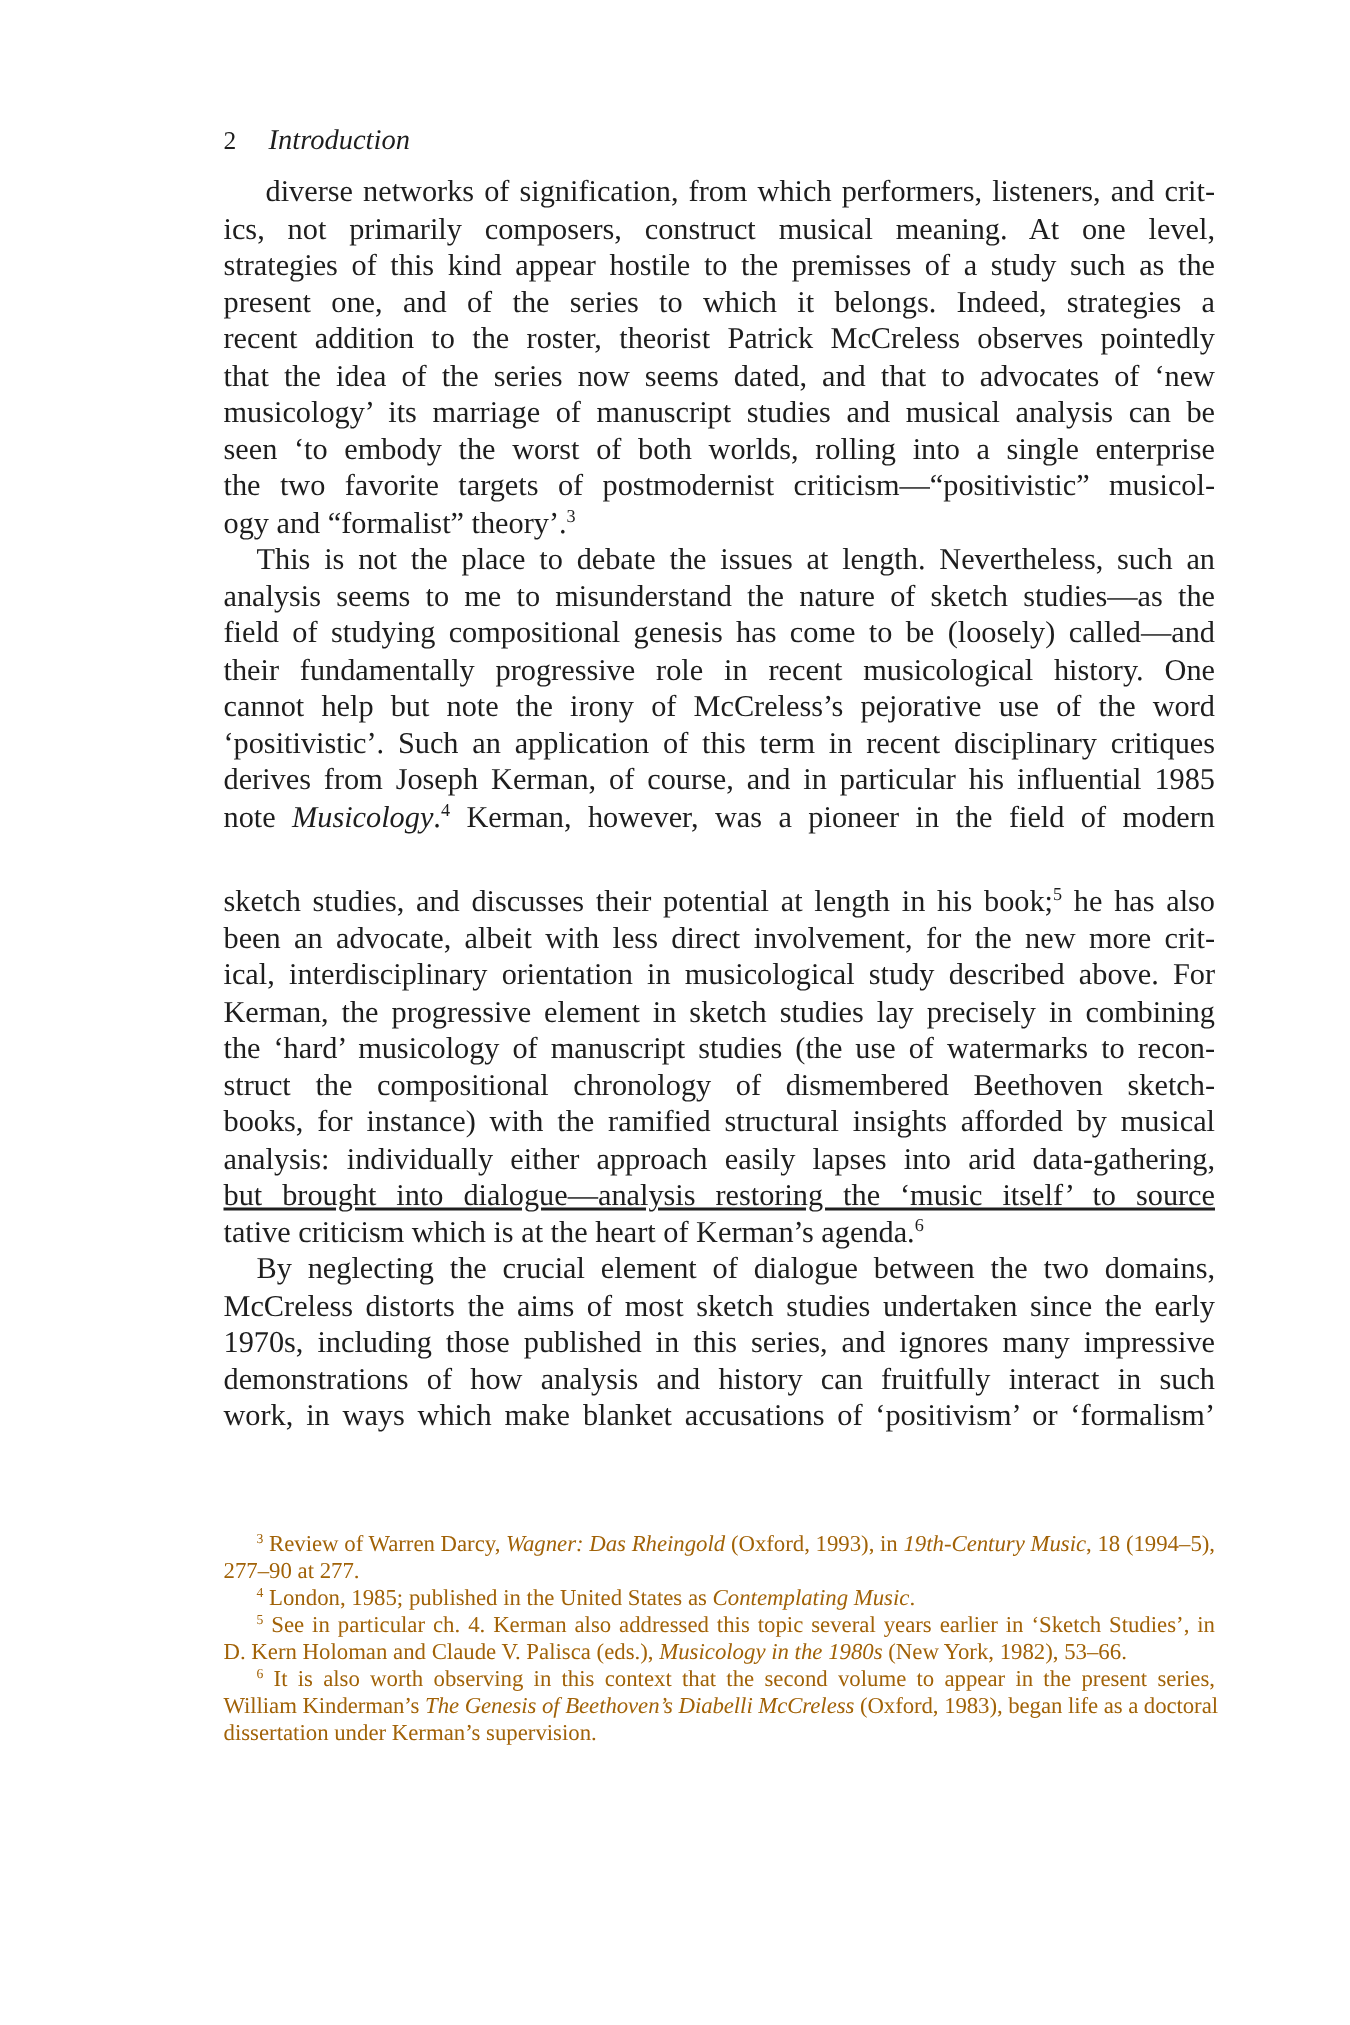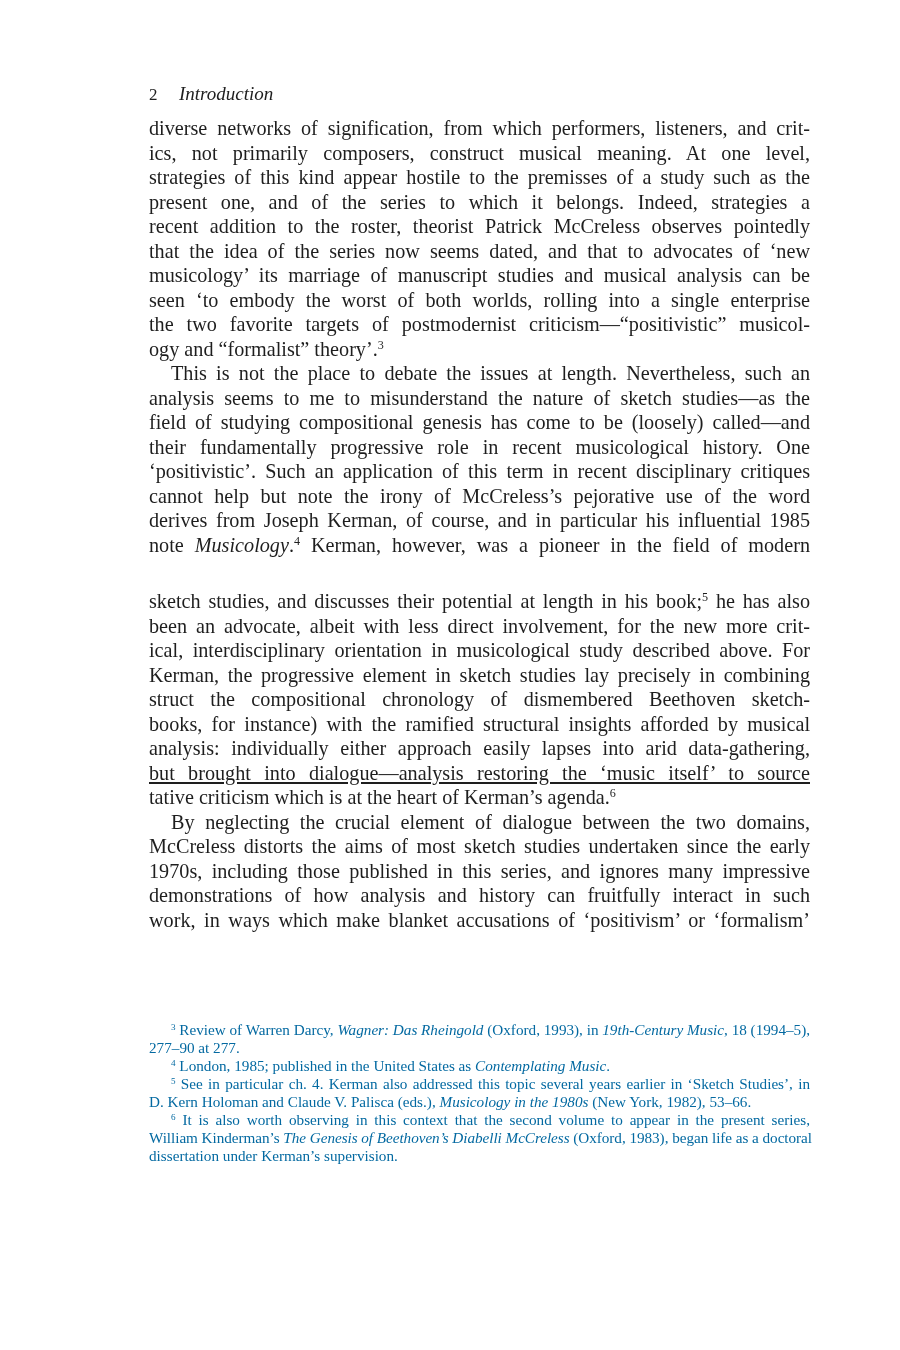--- a/index.html
+++ b/index.html
@@ -8,64 +8,65 @@
   .page { position: absolute; left: 149px; top: 0; width: 661px; }
   .running-head { position: absolute; top: 82px; left: 0; font-size: 19px; line-height: 24px; }
   .running-head .folio { display: inline-block; width: 30px; font-size: 17px; }
   .running-head .title { font-style: italic; }
   .body-text { position: absolute; top: 116px; left: 0; width: 661px; font-size: 20.2px; }
   .line { display: block; height: 24.5px; line-height: 24.5px; white-space: nowrap;
           text-align: justify; text-align-last: justify; }
   .line.last { text-align-last: left; }
   .line.indent { padding-left: 22px; }
   sup { font-size: 0.6em; line-height: 0; vertical-align: 0.6em; }
-  .notes { position: absolute; top: 1021px; left: 0; width: 661px; font-size: 15.2px; color: #0369a1; }
+  .notes { position: absolute; top: 1021px; left: 0; width: 661px; font-size: 15.2px; color: #a16207; }
   .note-line { display: block; height: 18px; line-height: 18px; white-space: nowrap;
                text-align: justify; text-align-last: justify; }
   .note-line.last { text-align-last: left; }
   .note-line.indent { padding-left: 22px; }
   i, em { font-style: italic; }
 </style>
 </head>
 <body>
 
 <div class="page">
 
   <div class="running-head">
     <span class="folio">2</span><span class="title">Introduction</span>
   </div>
 
   <div class="body-text">
 
     <div>
-      <span class="line" style="word-spacing: 0px;">diverse networks of signification, from which performers, listeners, and crit-</span>
+      <span class="line" style="word-spacing: 0px; margin-left: 28px;">diverse networks of signification, from which performers, listeners, and crit-</span>
       <span class="line" style="word-spacing: 0px;">ics, not primarily composers, construct musical meaning. At one level,</span>
       <span class="line" style="word-spacing: 0px;">strategies of this kind appear hostile to the premisses of a study such as the</span>
       <span class="line" style="word-spacing: 0px;">present one, and of the series to which it belongs. Indeed, strategies a</span>
       <span class="line" style="word-spacing: 0px;">recent addition to the roster, theorist Patrick McCreless observes pointedly</span>
       <span class="line" style="word-spacing: 0px;">that the idea of the series now seems dated, and that to advocates of ‘new</span>
       <span class="line" style="word-spacing: 0px;">musicology’ its marriage of manuscript studies and musical analysis can be</span>
       <span class="line" style="word-spacing: 0px;">seen ‘to embody the worst of both worlds, rolling into a single enterprise</span>
       <span class="line" style="word-spacing: 0px;">the two favorite targets of postmodernist criticism—“positivistic” musicol-</span>
       <span class="line last"><span>ogy and “formalist” theory’.</span><sup>3</sup></span>
     </div>
 
     <div>
       <span class="line indent" style="word-spacing: 0px;">This is not the place to debate the issues at length. Nevertheless, such an</span>
       <span class="line" style="word-spacing: 0px;">analysis seems to me to misunderstand the nature of sketch studies—as the</span>
       <span class="line" style="word-spacing: 0px;">field of studying compositional genesis has come to be (loosely) called—and</span>
       <span class="line" style="word-spacing: 0px;">their fundamentally progressive role in recent musicological history. One</span>
+      <span class="line" style="word-spacing: 0px;">cannot help but note the irony of McCreless’s pejorative use of the word</span>
       <span class="line" style="word-spacing: 0px;">‘positivistic’. Such an application of this term in recent disciplinary critiques</span>
-      <span class="line" style="word-spacing: 0px;">cannot help but note the irony of McCreless’s pejorative use of the word</span>
       <span class="line" style="word-spacing: 0px;">derives from Joseph Kerman, of course, and in particular his influential 1985</span>
       <span class="line" style="word-spacing: 0px;"><span>note </span><i>Musicology</i><span>.</span><sup>4</sup><span> Kerman, however, was a pioneer in the field of modern</span></span>
       <span class="line" style="word-spacing: 0px; margin-top: 32px;"><span>sketch studies, and discusses their potential at length in his book;</span><sup>5</sup><span> he has also</span></span>
       <span class="line" style="word-spacing: 0px;">been an advocate, albeit with less direct involvement, for the new more crit-</span>
       <span class="line" style="word-spacing: 0px;">ical, interdisciplinary orientation in musicological study described above. For</span>
       <span class="line" style="word-spacing: 0px;">Kerman, the progressive element in sketch studies lay precisely in combining</span>
+      <span class="line" style="word-spacing: 0px;">the ‘hard’ musicology of manuscript studies (the use of watermarks to recon-</span>
       <span class="line" style="word-spacing: 0px;">struct the compositional chronology of dismembered Beethoven sketch-</span>
       <span class="line" style="word-spacing: 0px;">books, for instance) with the ramified structural insights afforded by musical</span>
       <span class="line" style="word-spacing: 0px;">analysis: individually either approach easily lapses into arid data-gathering,</span>
       <span class="line" style="word-spacing: 0px; text-decoration: underline;">but brought into dialogue—analysis restoring the ‘music itself’ to source</span>
       <span class="line last"><span>tative criticism which is at the heart of Kerman’s agenda.</span><sup>6</sup></span>
     </div>
 
     <div>
       <span class="line indent" style="word-spacing: 0px;">By neglecting the crucial element of dialogue between the two domains,</span>
       <span class="line" style="word-spacing: 0px;">McCreless distorts the aims of most sketch studies undertaken since the early</span>

